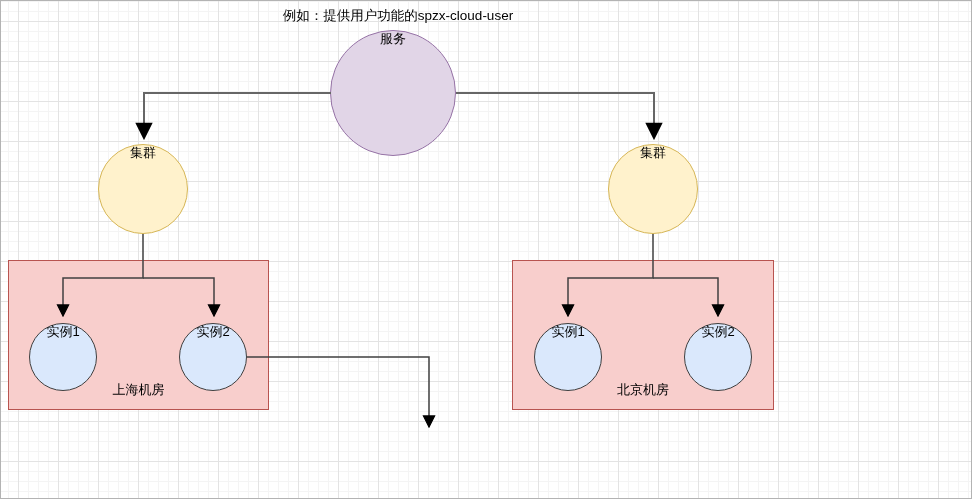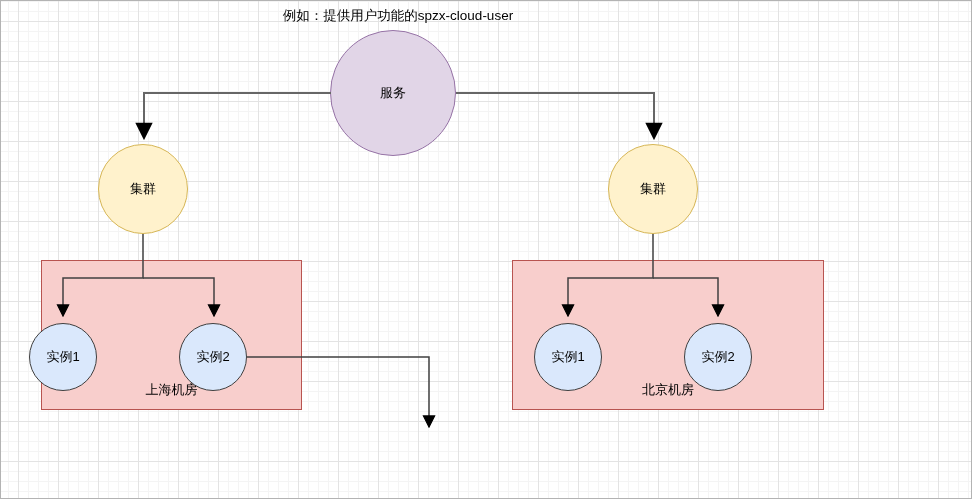--- a/index.html
+++ b/index.html
@@ -19,21 +19,21 @@
       linear-gradient(90deg, #e3e3e3 1px, transparent 1px),
       linear-gradient(#f4f4f4 1px, transparent 1px),
       linear-gradient(90deg, #f4f4f4 1px, transparent 1px);
     background-size: 40px 40px, 40px 40px, 10px 10px, 10px 10px;
     background-position: 0 20px, 17px 0, 0 0, 7px 0;
   }
 
   .node {
     position: absolute;
     display: flex;
-    align-items: center;
+    align-items: flex-start;
     justify-content: center;
     text-align: center;
     font-size: 13px;
     line-height: 1.2;
   }
 
   .circle { border-radius: 50%; }
 
   .service {
     left: 329px; top: 29px; width: 126px; height: 126px;
@@ -44,22 +44,22 @@
     width: 90px; height: 90px;
     background: #fff2cc; border: 1px solid #d6b656;
   }
   .cluster-left  { left: 97px;  top: 143px; }
   .cluster-right { left: 607px; top: 143px; }
 
   .dc {
     position: absolute;
     background: #f8cecc; border: 1px solid #b85450;
   }
-  .dc-left  { left: 7px;   top: 259px; width: 261px; height: 150px; margin-left: 33px; }
-  .dc-right { left: 511px; top: 259px; width: 312px; height: 150px; }
+  .dc-left  { left: 7px;   top: 259px; width: 261px; height: 150px; }
+  .dc-right { left: 511px; top: 259px; width: 262px; height: 150px; }
 
   .dc-label {
     position: absolute;
     left: 50%; bottom: 10px;
     transform: translateX(-50%);
     font-size: 13px;
     white-space: nowrap;
   }
 
   .instance {

